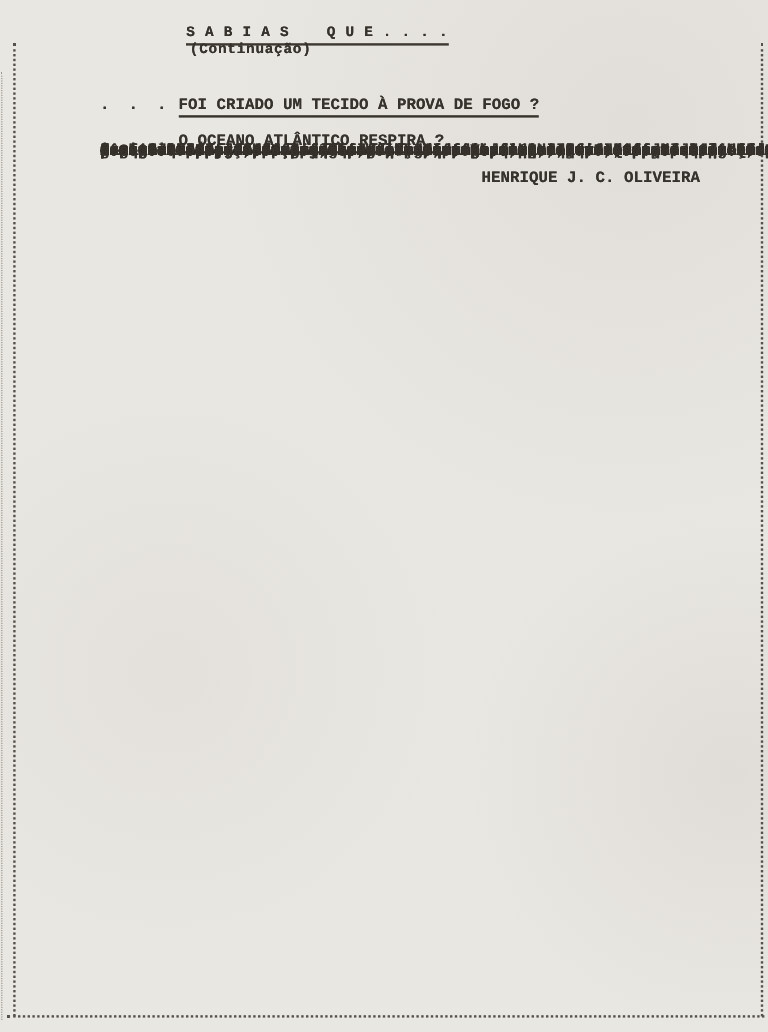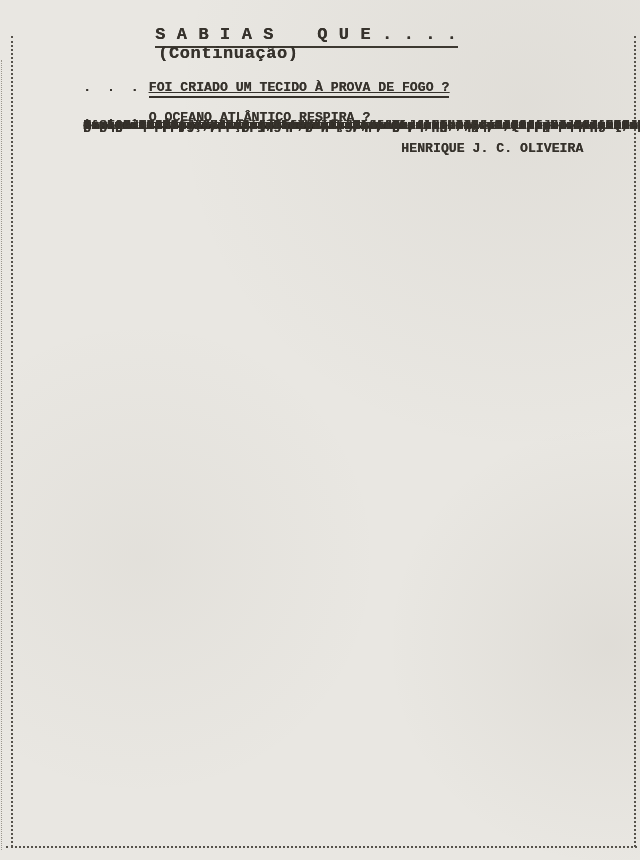--- a/index.html
+++ b/index.html
@@ -16,36 +16,36 @@
     color:var(--ink,#36322c);
   }
 
   
   .frame-left  { position:absolute; left:11px;  top:36px; height:811px; width:0; border-left:2px dotted #56524b; }
   .frame-right { position:absolute; left:634px; top:36px; height:811px; width:0; border-left:2px dotted #56524b; }
   .frame-bottom{ position:absolute; left:6px;   top:846px; width:631px; height:0; border-top:2px dotted #56524b; }
   .edge-left   { position:absolute; left:1px;  top:60px; height:790px; width:0; border-left:1px dotted #9b968c; }
 
   .title-row {
-    position:absolute; top:6px; left:112px; white-space:pre;
-    font-size:17px; font-weight:bold; letter-spacing:.6px;
+    position:absolute; top:6px; left:124px; white-space:pre;
+    font-size:12px; font-weight:bold; letter-spacing:.6px;
     text-shadow:0 0 .5px currentColor;
   }
   .title-main { border-bottom:2px solid #3d3931; padding-bottom:2px; }
   .title-suffix { margin-left:3px; }
 
   .body {
     position:absolute; top:46px; left:0; width:640px;
     padding-left:20px; padding-right:10px;
     font-size:13.2px; font-weight:bold; line-height:22.5px;
     text-shadow:0 0 .5px rgba(50,45,38,.85);
   }
   .line { height:22.5px; white-space:pre; overflow:visible; }
   .line.heading { margin-top:8px; }
-  .line.heading .htext { border-bottom:2px solid currentColor; padding-bottom:1px;text-decoration:underline; }
+  .line.heading .htext { border-bottom:2px solid currentColor; padding-bottom:1px; }
   .line.heading .dots { margin-right:10px; }
   .line.signature { margin-top:8px; padding-left:318px; }
 </style>
 </head>
 <body>
 
 <div class="page">
 
   <div class="title-row">
     <span class="title-main">S A B I A S    Q U E . . . .</span>

